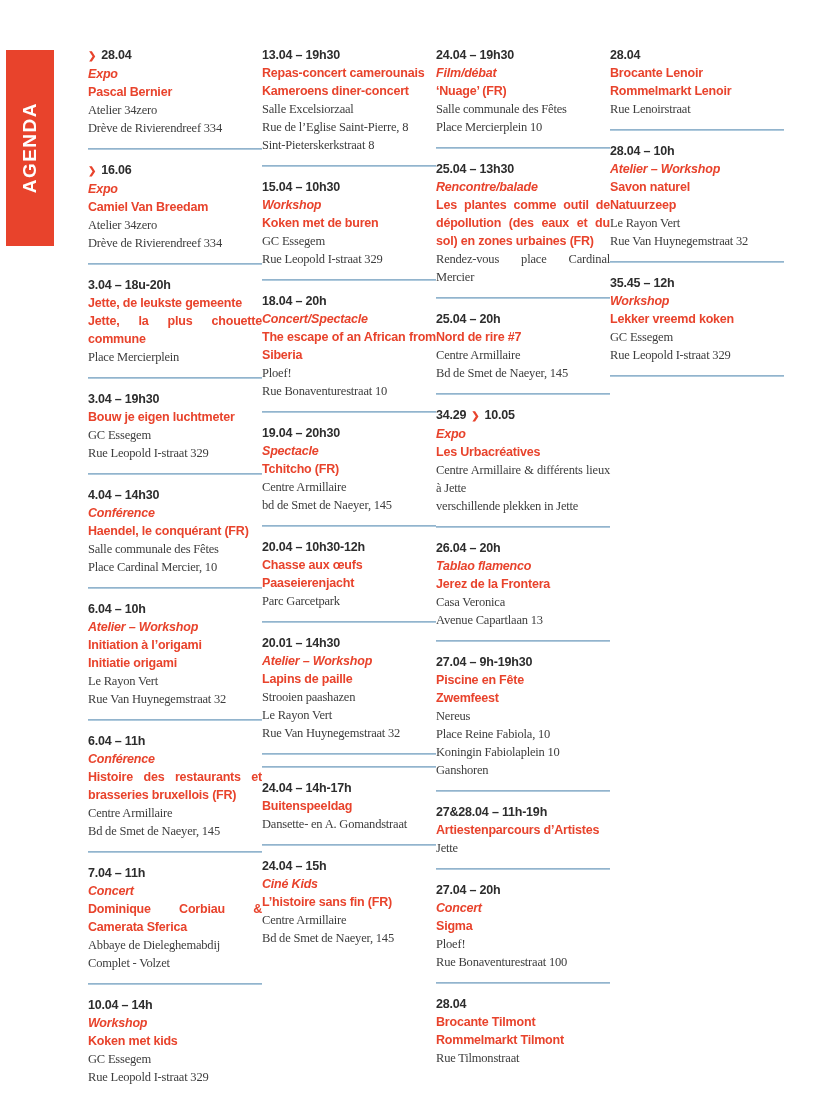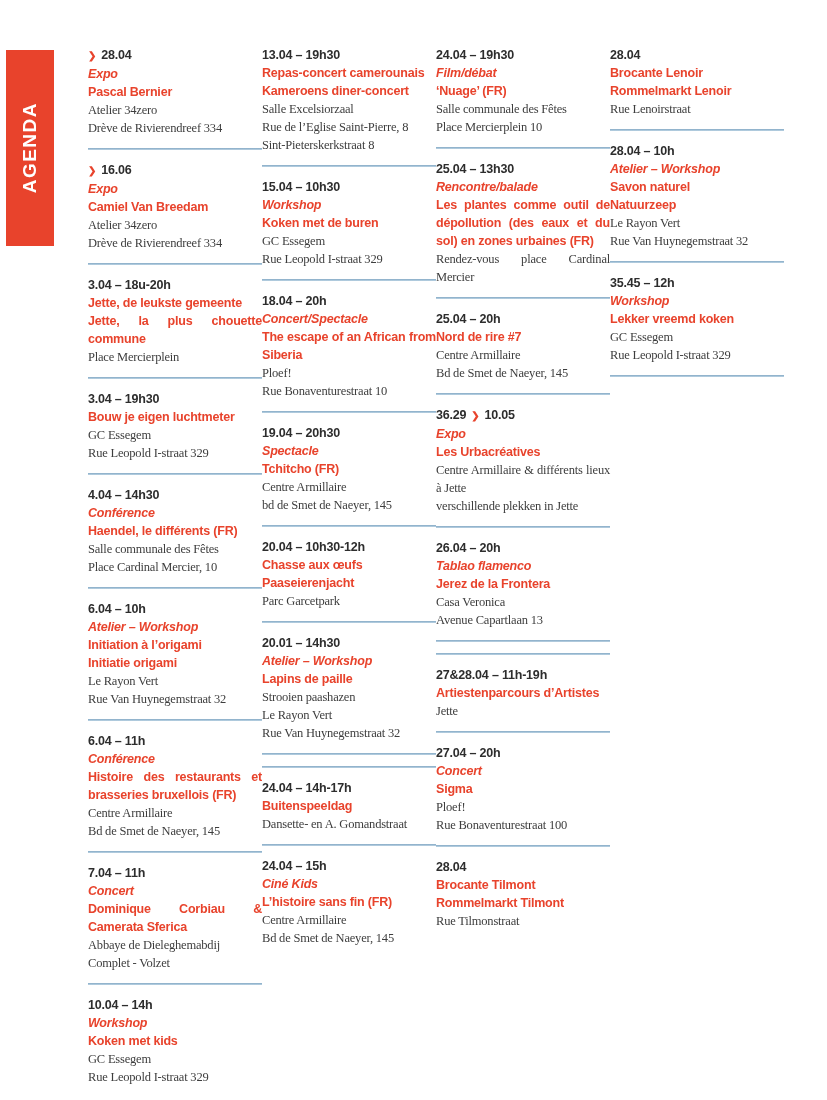--- a/index.html
+++ b/index.html
@@ -96,21 +96,21 @@
     <div class="body">
           <div class="body-line">GC Essegem</div>
           <div class="body-line">Rue Leopold I-straat 329</div>
         </div>
   </article>
       <div class="sep"></div>
       <article class="entry">
     <div class="date"><span class="part">4.04 – 14h30</span></div>
     <div class="category">Conférence</div>
     <div class="titles">
-          <div class="title-line">Haendel, le différents (FR)</div>
+          <div class="title-line">Haendel, le conquérant (FR)</div>
         </div>
     <div class="body">
           <div class="body-line">Salle communale des Fêtes</div>
           <div class="body-line">Place Cardinal Mercier, 10</div>
         </div>
   </article>
       <div class="sep"></div>
       <article class="entry">
     <div class="date"><span class="part">6.04 – 10h</span></div>
     <div class="category">Atelier – Workshop</div>
@@ -290,21 +290,21 @@
     <div class="titles">
           <div class="title-line">Nord de rire #7</div>
         </div>
     <div class="body">
           <div class="body-line">Centre Armillaire</div>
           <div class="body-line">Bd de Smet de Naeyer, 145</div>
         </div>
   </article>
       <div class="sep"></div>
       <article class="entry">
-    <div class="date"><span class="part">36.29</span><span class="arrow">❯</span><span class="part">10.05</span></div>
+    <div class="date"><span class="part">34.29</span><span class="arrow">❯</span><span class="part">10.05</span></div>
     <div class="category">Expo</div>
     <div class="titles">
           <div class="title-line">Les Urbacréatives</div>
         </div>
     <div class="body">
           <div class="body-line">Centre Armillaire &amp; différents lieux à Jette</div>
           <div class="body-line">verschillende plekken in Jette</div>
         </div>
   </article>
       <div class="sep"></div>
@@ -313,20 +313,34 @@
     <div class="category">Tablao flamenco</div>
     <div class="titles">
           <div class="title-line">Jerez de la Frontera</div>
         </div>
     <div class="body">
           <div class="body-line">Casa Veronica</div>
           <div class="body-line">Avenue Capartlaan 13</div>
         </div>
   </article>
       <div class="sep"></div>
+      <article class="entry">
+    <div class="date"><span class="part">27.04 – 9h-19h30</span></div>
+
+    <div class="titles">
+          <div class="title-line">Piscine en Fête</div>
+          <div class="title-line">Zwemfeest</div>
+        </div>
+    <div class="body">
+          <div class="body-line">Nereus</div>
+          <div class="body-line">Place Reine Fabiola, 10</div>
+          <div class="body-line">Koningin Fabiolaplein 10</div>
+          <div class="body-line">Ganshoren</div>
+        </div>
+  </article>
       <div class="sep"></div>
       <article class="entry">
     <div class="date"><span class="part">27&amp;28.04 – 11h-19h</span></div>
 
     <div class="titles">
           <div class="title-line">Artiestenparcours d’Artistes</div>
         </div>
     <div class="body">
           <div class="body-line">Jette</div>
         </div>

